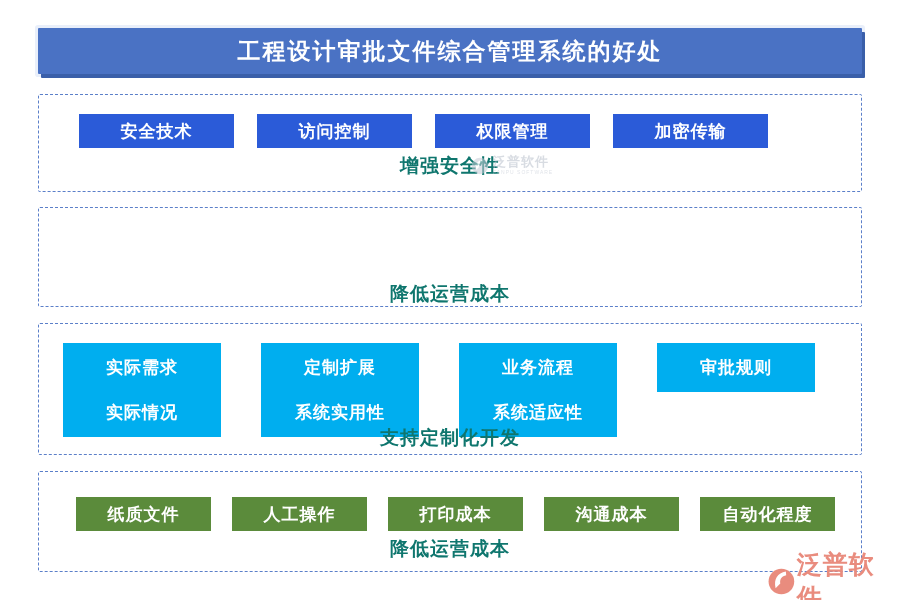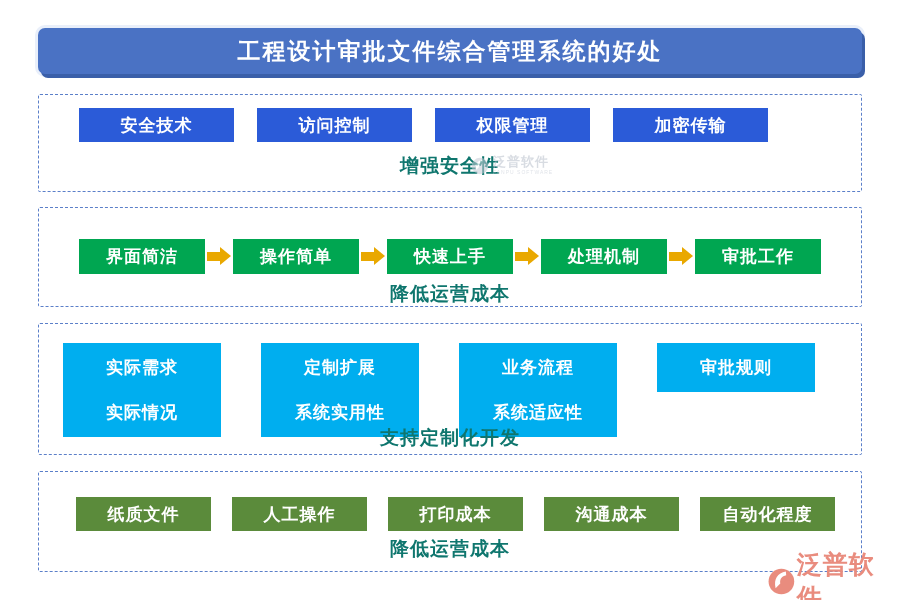--- a/index.html
+++ b/index.html
@@ -8,21 +8,21 @@
     position:relative;
     background:#ffffff;
     font-family:"Liberation Sans","DejaVu Sans",sans-serif;
     overflow:hidden;
   }
 
   
   .title-bar {
     position:absolute; left:38px; top:28px; width:824px; height:46px;
     background:#4A72C4;
-    border-radius:7px;
+    border-radius:1px;
     box-shadow: 3px 4px 0 #3A5FA9, 0 0 0 3px #E9EFFA;
     display:flex; align-items:center; justify-content:center;
     color:#ffffff; font-size:23px; font-weight:bold; letter-spacing:2px;
   }
 
   
   .section {
     position:absolute; left:38px; width:824px;
     border:1.6px dashed #5B7FC9;
     border-radius:2px;
@@ -38,21 +38,21 @@
   .btn {
     display:flex; align-items:center; justify-content:center;
     color:#ffffff; font-size:17px; font-weight:bold; letter-spacing:1px;
     flex:0 0 auto;
   }
   .btn-blue  { background:#2B5BD8; width:155px; height:34px; }
   .btn-green { background:#00A651; width:126px; height:35px; }
   .btn-cyan  { background:#00AEEF; width:158px; height:49px; }
   .btn-olive { background:#5B8B3B; width:135px; height:34px; }
 
-  .row1 { top:13px; left:40px; gap:23px; }
+  .row1 { top:19px; left:40px; gap:23px; }
   .rowflow { top:31px; left:40px; }
   .row3a { top:19px; left:24px; gap:40px; }
   .row3b { top:64px; left:24px; gap:40px; }
   .row4 { top:25px; left:37px; gap:21px; }
 
   
   .arrow {
     width:28px; height:35px; flex:0 0 auto;
     display:flex; align-items:center; justify-content:center;
   }
@@ -115,39 +115,20 @@
       <path d="M15.5 3.5 C9 4.5 5.5 9 7 17 L10.5 13.5 C10 9.5 12 7 15.5 6.5 Z" fill="#ffffff"></path>
     </svg>
     <div>
       <div class="wm-text">泛普软件</div>
       <div class="wm-sub">FANPU SOFTWARE</div>
     </div>
   </div>
 </div>
 
 <div class="section sec2">
-  <div class="btn-row rowflow">
-    <div class="btn btn-green">界面简洁</div>
-    <div class="arrow">
-        <div class="arrow-shape"></div>
-      </div>
-    <div class="btn btn-green">操作简单</div>
-    <div class="arrow">
-        <div class="arrow-shape"></div>
-      </div>
-    <div class="btn btn-green">快速上手</div>
-    <div class="arrow">
-        <div class="arrow-shape"></div>
-      </div>
-    <div class="btn btn-green">处理机制</div>
-    <div class="arrow">
-        <div class="arrow-shape"></div>
-      </div>
-    <div class="btn btn-green">审批工作</div>
-  </div>
   <div class="sec-label lbl2">降低运营成本</div>
 </div>
 
 <div class="section sec3">
   <div class="btn-row row3a">
     <div class="btn btn-cyan">实际需求</div>
     <div class="btn btn-cyan">定制扩展</div>
     <div class="btn btn-cyan">业务流程</div>
     <div class="btn btn-cyan">审批规则</div>
   </div>

